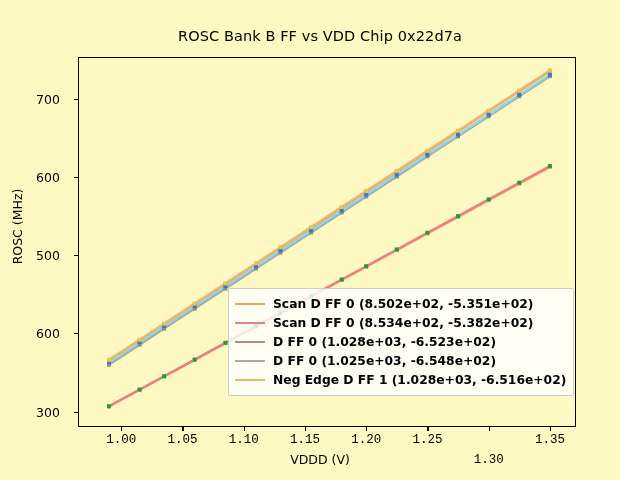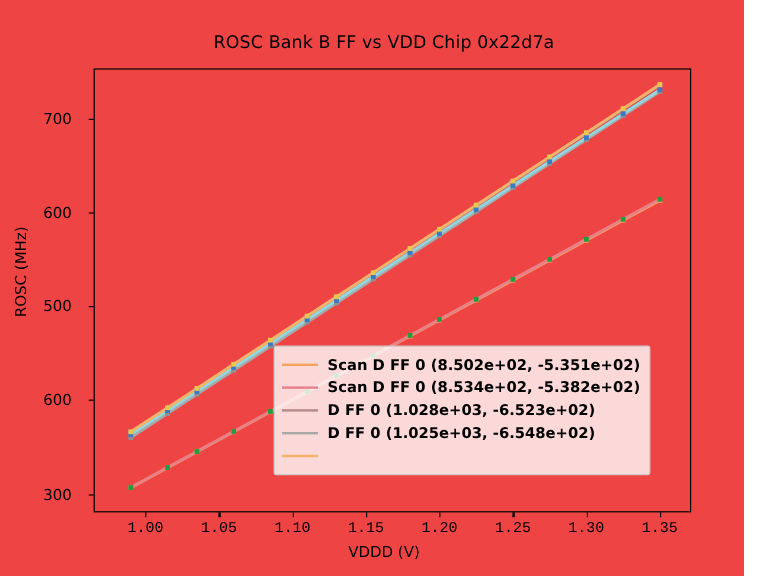--- a/index.html
+++ b/index.html
@@ -10,21 +10,21 @@
   body {
     width: 640px;
     height: 480px;
     font-family: "DejaVu Sans", sans-serif;
     overflow: hidden;
   }
   #figure {
     position: relative;
     width: 620px;
     height: 480px;
-    background: #ef4444;
+    background: #fef9c3;
   }
   #chart-title {
     position: absolute;
     left: 0;
     top: 28px;
     width: 640px;
     text-align: center;
     font-size: 14.5px;
     color: #000000;
     letter-spacing: 0.1px;
@@ -147,21 +147,21 @@
       <div class="ytick-mark" style="top: 176.886px; left: 74px;"></div>
       <div class="ytick-mark" style="top: 98.6716px; left: 74px;"></div>
     </div>
   <div id="xtick-labels">
       <div class="xtick-label" style="left: 121.252px;">1.00</div>
       <div class="xtick-label" style="left: 182.486px;">1.05</div>
       <div class="xtick-label" style="left: 243.721px;">1.10</div>
       <div class="xtick-label" style="left: 304.956px;">1.15</div>
       <div class="xtick-label" style="left: 366.19px;">1.20</div>
       <div class="xtick-label" style="left: 427.425px;">1.25</div>
-      <div class="xtick-label" style="left: 488.659px;">1.30</div>
+      <div class="xtick-label" style="left: 488.659px; margin-top: 20px;">1.30</div>
       <div class="xtick-label" style="left: 549.894px;">1.35</div>
     </div>
   <div id="xtick-marks">
       <div class="xtick-mark" style="left: 121.252px;"></div>
       <div class="xtick-mark" style="left: 182.486px;"></div>
       <div class="xtick-mark" style="left: 243.721px;"></div>
       <div class="xtick-mark" style="left: 304.956px;"></div>
       <div class="xtick-mark" style="left: 366.19px;"></div>
       <div class="xtick-mark" style="left: 427.425px;"></div>
       <div class="xtick-mark" style="left: 488.659px;"></div>
@@ -287,16 +287,17 @@
       <div class="legend-row">
         <span class="legend-swatch" style="background: rgb(181, 139, 137);"></span>
         <span class="legend-text">D FF 0 (1.028e+03, -6.523e+02)</span>
       </div>
       <div class="legend-row">
         <span class="legend-swatch" style="background: rgb(168, 168, 168);"></span>
         <span class="legend-text">D FF 0 (1.025e+03, -6.548e+02)</span>
       </div>
       <div class="legend-row">
         <span class="legend-swatch" style="background: rgb(247, 178, 106);"></span>
+        <span class="legend-text">Neg Edge D FF 1 (1.028e+03, -6.516e+02)</span>
       </div>
     </div>
 
 </div>
 
 </body></html>

